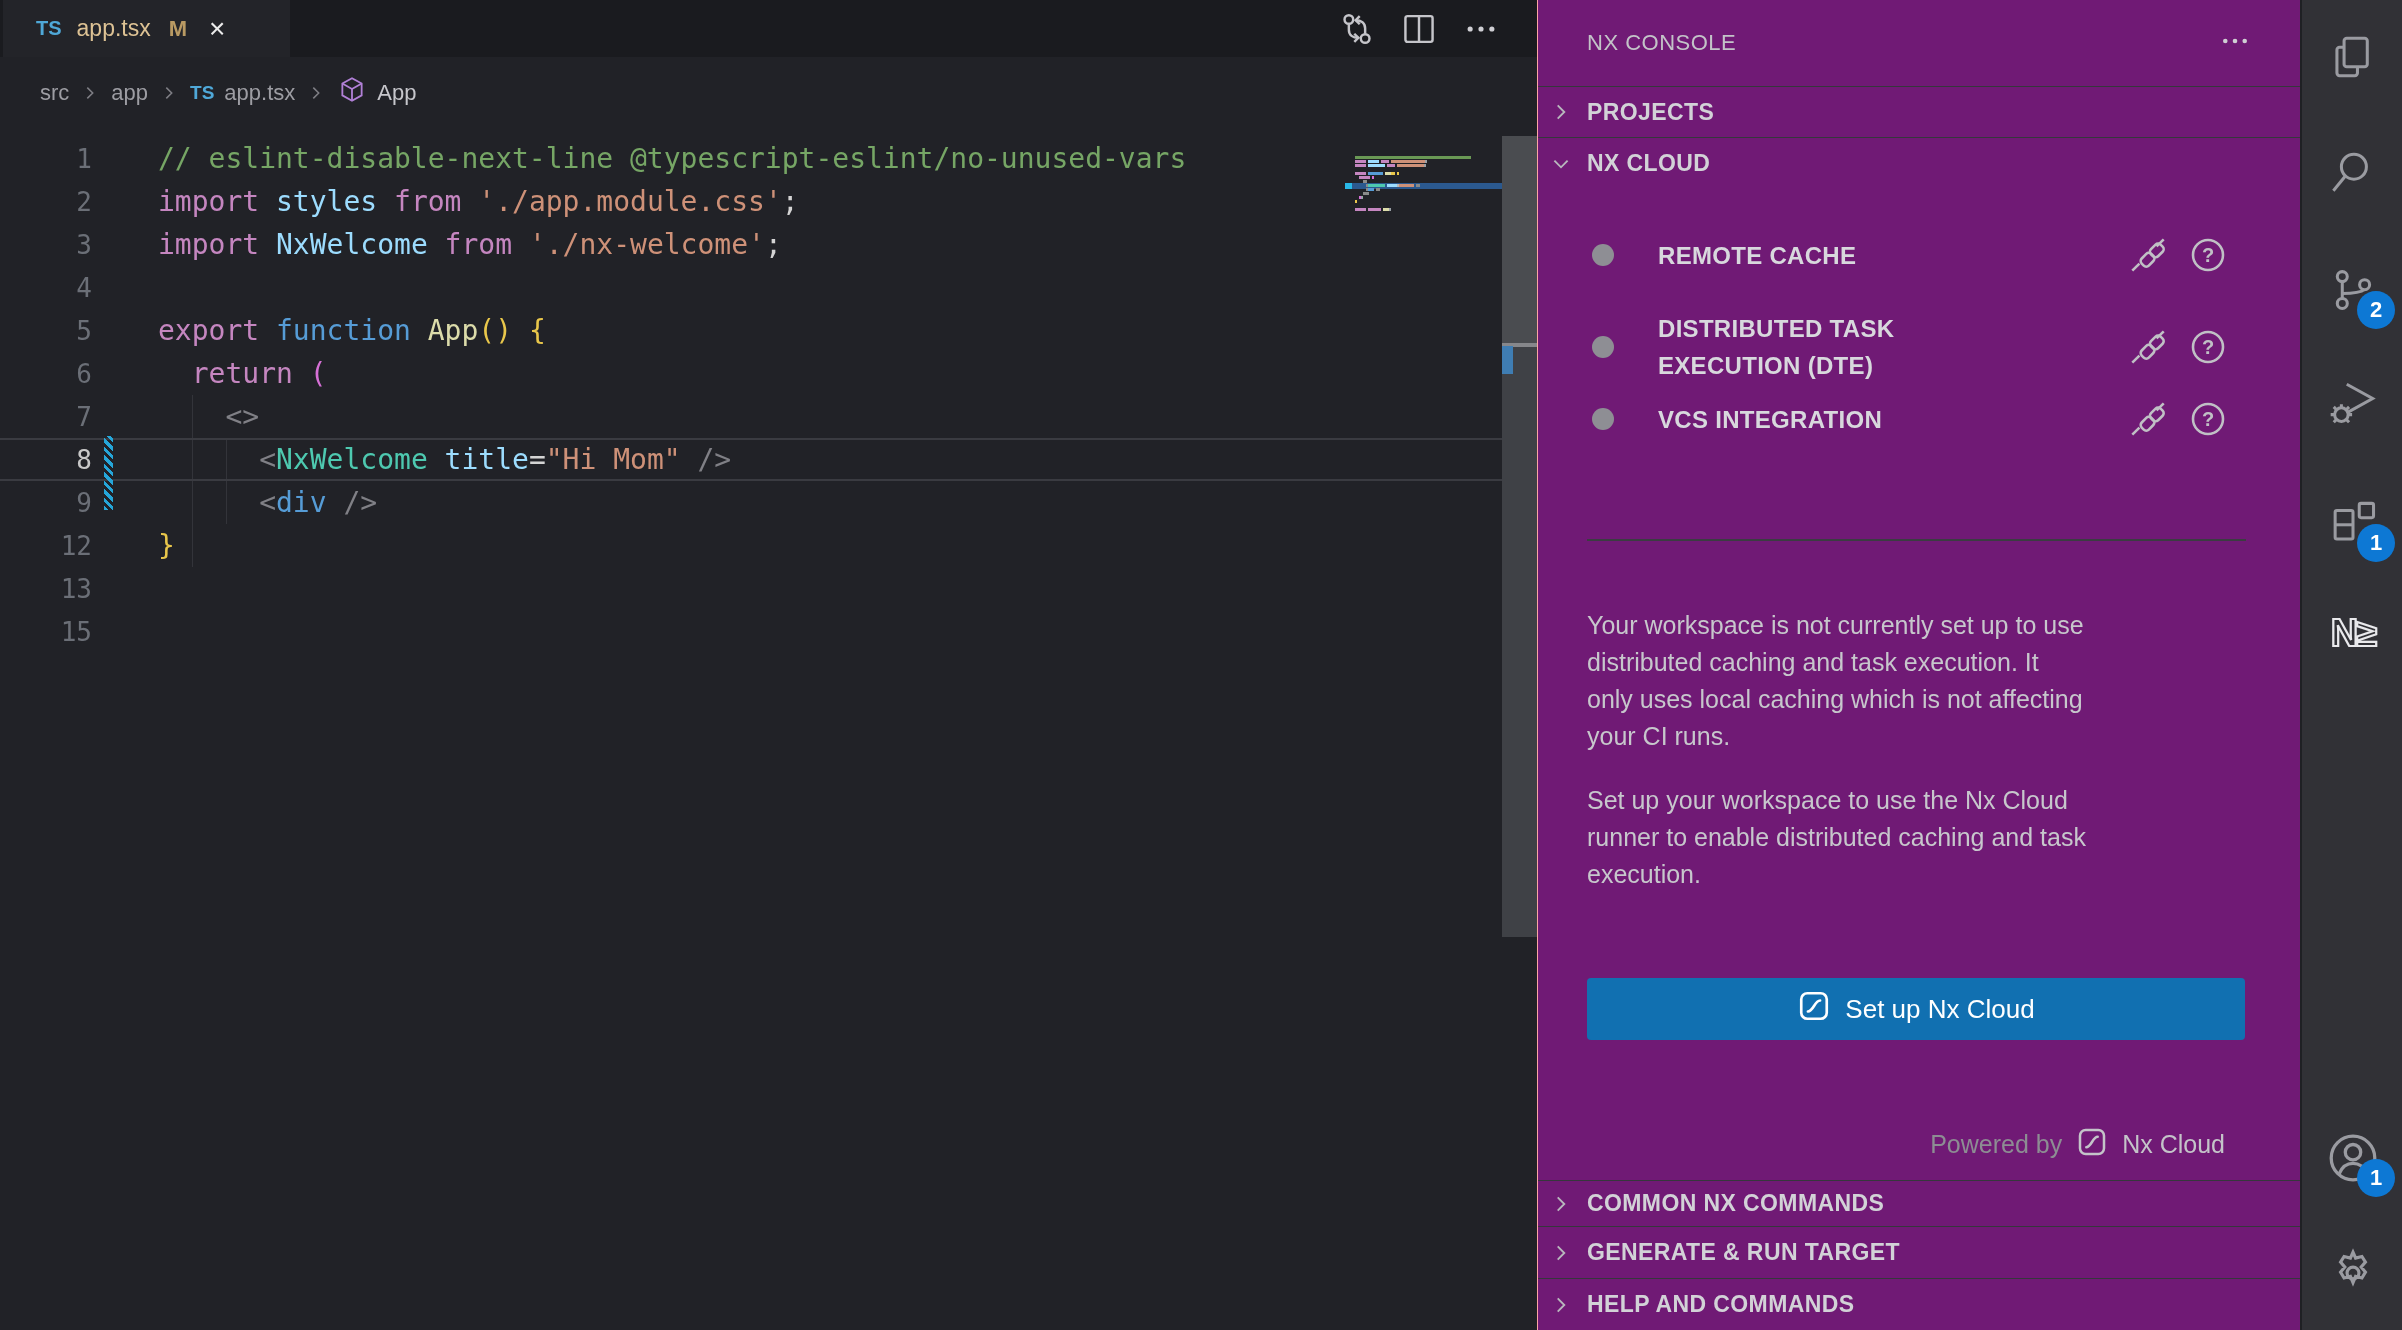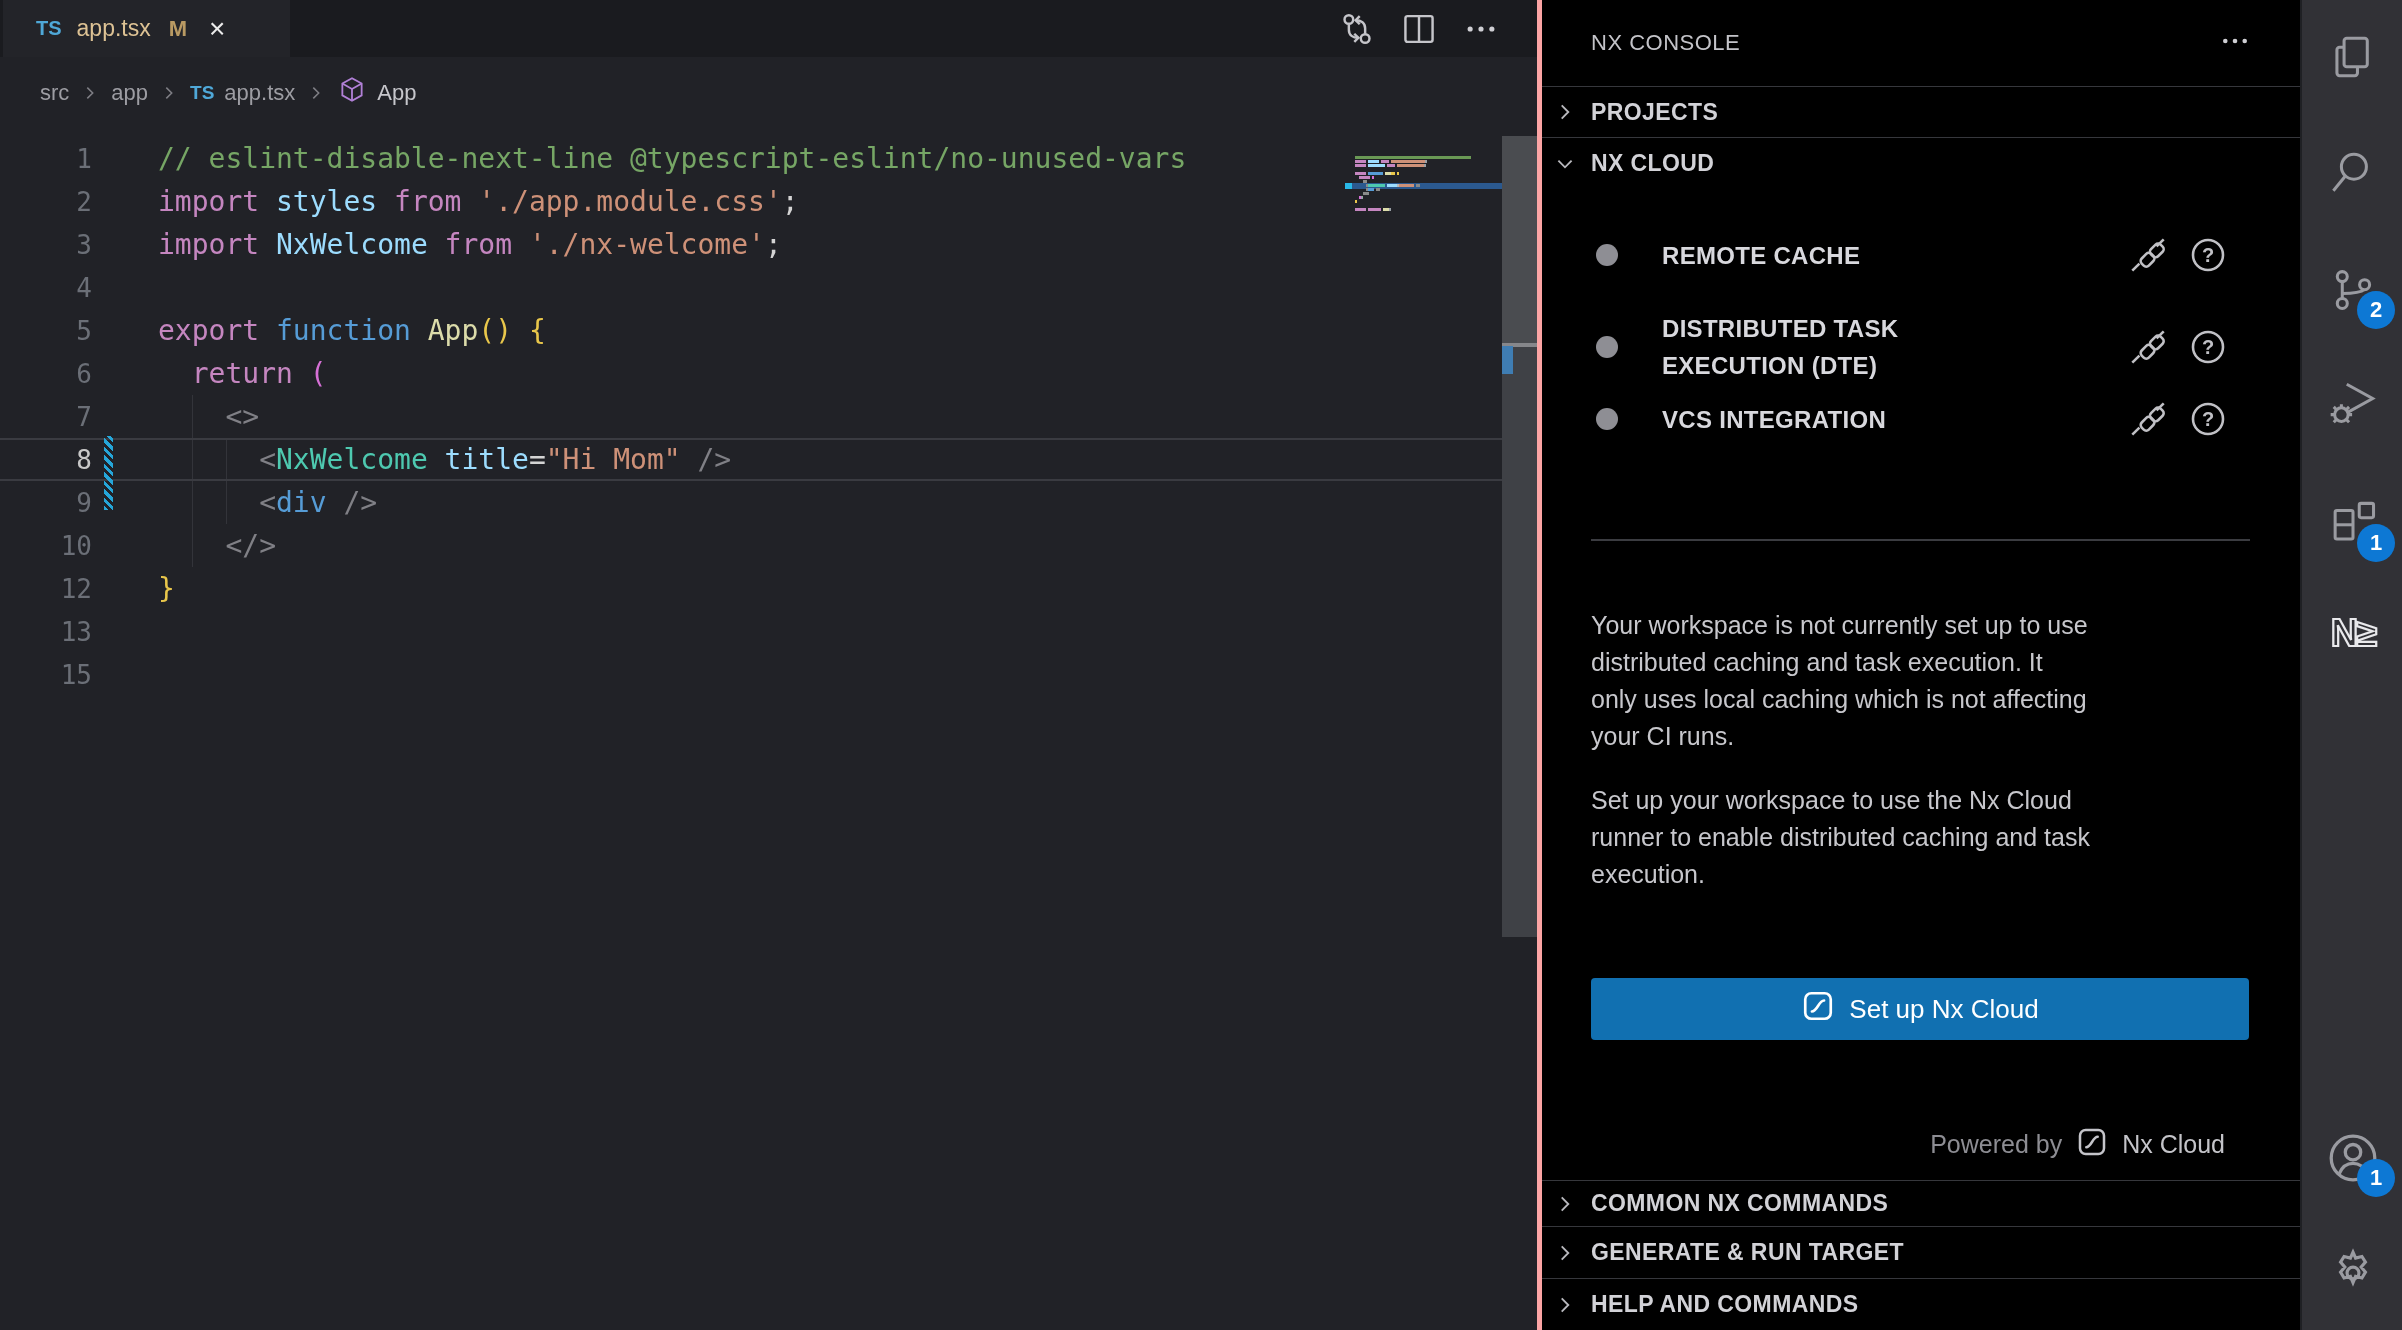--- a/index.html
+++ b/index.html
@@ -45,21 +45,21 @@
   .mm-band { position:absolute; left:0; width:157px; height:6px; background:rgba(47,108,179,.75); }
   .mm-mark { position:absolute; left:0; width:7px; height:6px; background:#29b8e8; }
   .mm-row { position:absolute; height:3px; display:flex; }
   .mm-row div { height:3px; }
   .scrollbar { position:absolute; left:1502px; top:7px; width:35px; height:1194px; }
   .sb-a { position:absolute; left:0; top:0; width:35px; height:207px; background:#4a4c50; }
   .sb-line { position:absolute; left:0; top:207px; width:35px; height:4px; background:#86878b; }
   .sb-b { position:absolute; left:0; top:211px; width:35px; height:590px; background:#3f4146; }
   .sb-blue { position:absolute; left:0; top:210px; width:11px; height:28px; background:#3f7db3; }
   
-  .panel { position:absolute; left:1537px; top:0; width:763px; height:1330px; background:#000000; border-left:5px solid #fca5a5; }
+  .panel { position:absolute; left:1537px; top:0; width:763px; height:1330px; background:#701a75; border-left:1px solid #fca5a5; }
   .panel-title-row { position:absolute; top:0; left:0; width:100%; height:86px; display:flex; align-items:center; }
   .panel-title { margin-left:49px; font-size:22px; letter-spacing:.5px; color:#c3c3c8; }
   .panel-dots { margin-left:auto; margin-right:48px; cursor:pointer; }
   .sec-row { position:absolute; left:0; width:100%; display:flex; align-items:center; border-top:1px solid #36373c; cursor:pointer; }
   .sec-row .chev { margin-left:12px; width:22px; display:flex; }
   .sec-label { margin-left:15px; font-size:23px; font-weight:700; letter-spacing:.4px; color:#d2d2d7; }
   .feat { position:absolute; left:0; width:100%; display:flex; align-items:center; }
   .feat .dot { margin-left:54px; width:22px; height:22px; border-radius:50%; background:#8e8e94; flex:none; }
   .feat .flabel { margin-left:44px; font-size:24px; font-weight:700; letter-spacing:.3px; color:#d8d8dd;
                   white-space:pre-line; line-height:37px; }
@@ -192,24 +192,20 @@
         </div>
         <div class="code-line active">
           <span class="ln">8</span>
           <span class="lc"><span class="tk-pln">      </span><span class="tk-tagp">&lt;</span><span class="tk-comp">NxWelcome</span><span class="tk-pln"> </span><span class="tk-attr">title</span><span class="tk-op">=</span><span class="tk-str">"Hi Mom"</span><span class="tk-pln"> </span><span class="tk-tagp">/&gt;</span></span>
         </div>
         <div class="code-line">
           <span class="ln">9</span>
           <span class="lc"><span class="tk-pln">      </span><span class="tk-tagp">&lt;</span><span class="tk-tag">div</span><span class="tk-pln"> </span><span class="tk-tagp">/&gt;</span></span>
         </div>
         <div class="code-line">
-          <span class="ln">10</span>
-          <span class="lc"><span class="tk-pln">    </span><span class="tk-tagp">&lt;/&gt;</span></span>
-        </div>
-        <div class="code-line">
           <span class="ln">12</span>
           <span class="lc"><span class="tk-br1">}</span></span>
         </div>
         <div class="code-line">
           <span class="ln">13</span>
           <span class="lc"></span>
         </div>
         <div class="code-line">
           <span class="ln">15</span>
           <span class="lc"></span>

